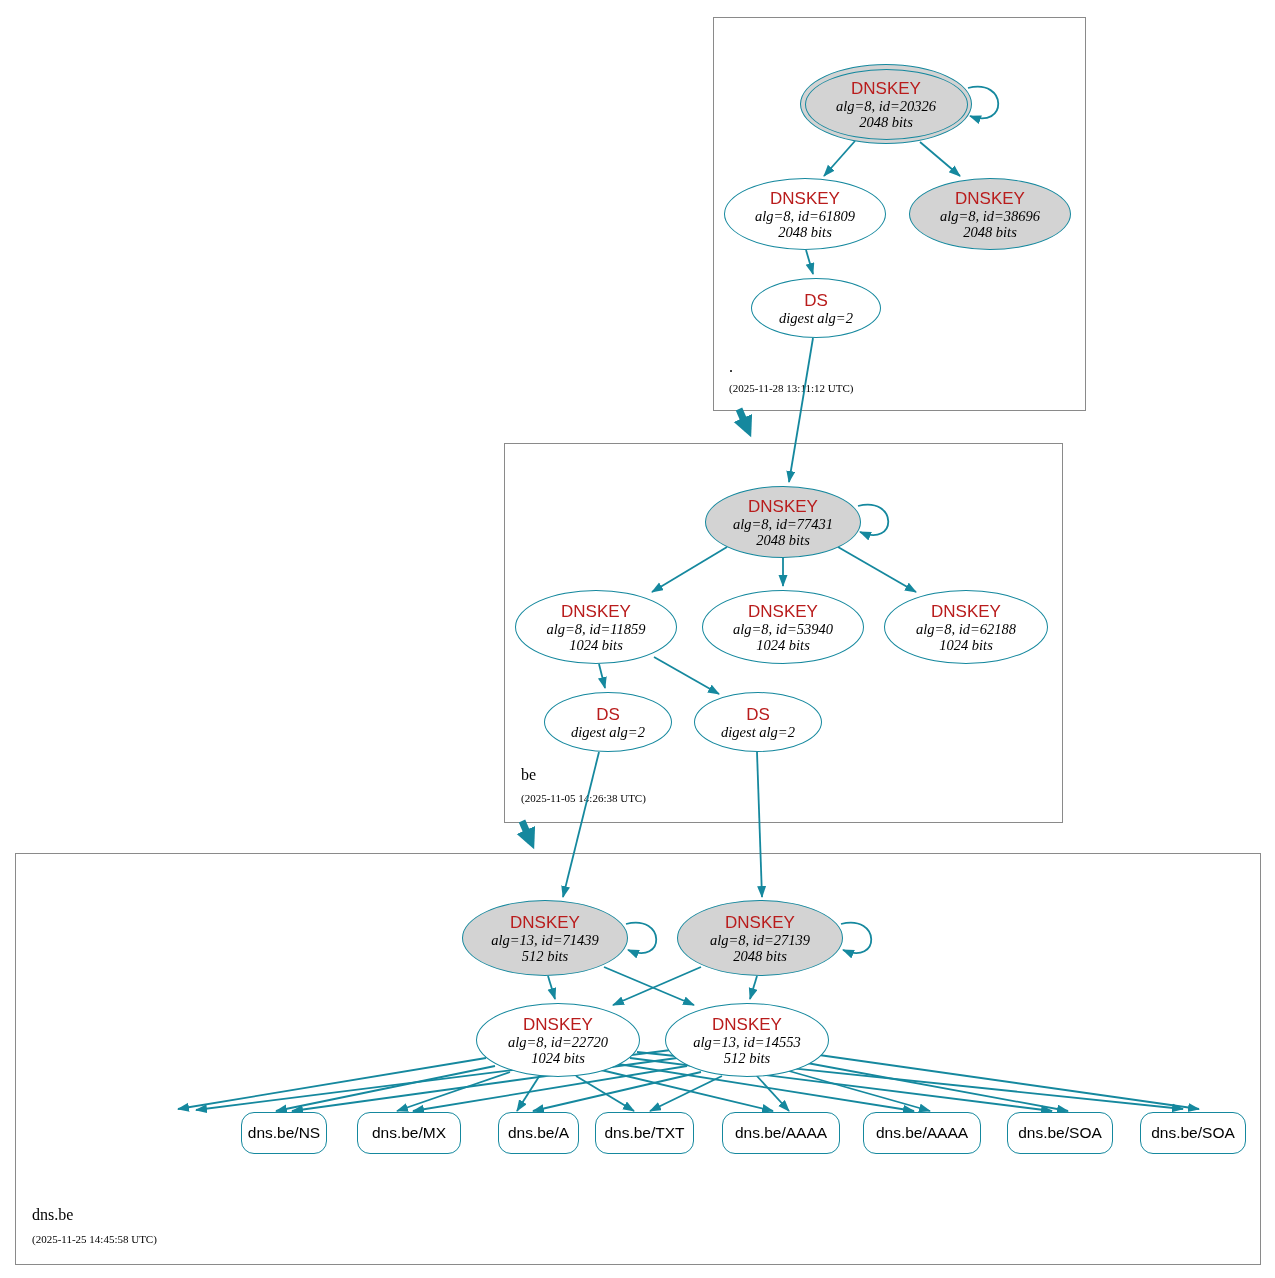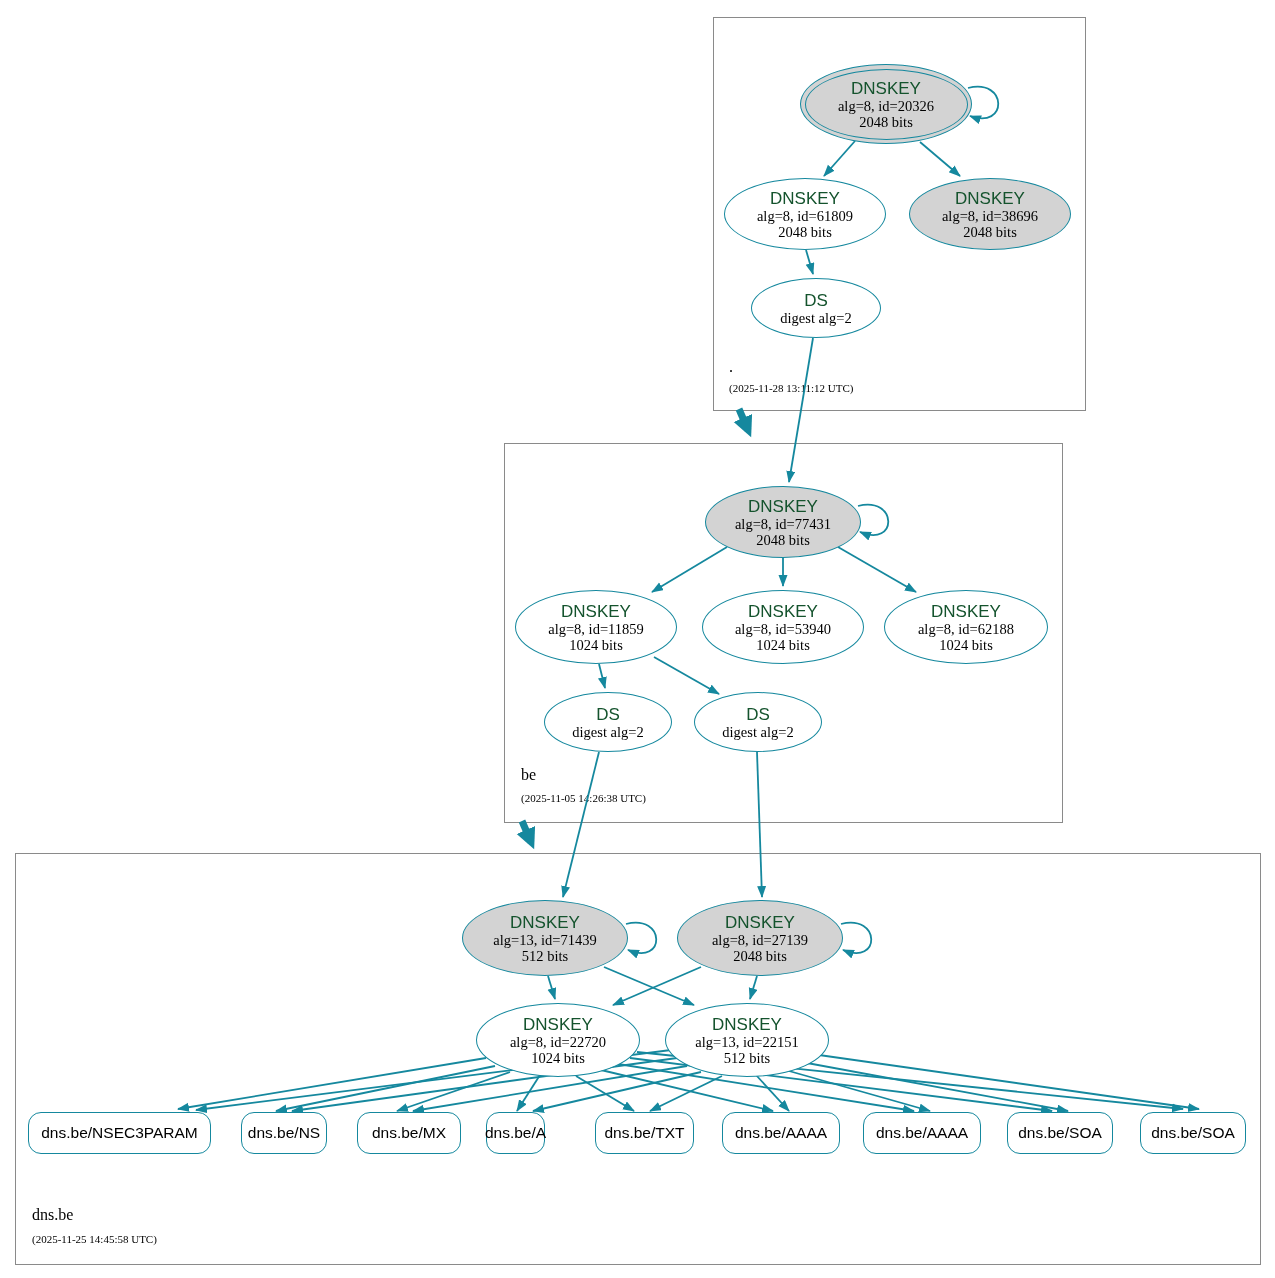--- a/index.html
+++ b/index.html
@@ -23,22 +23,22 @@
   .node{
     position:absolute;box-sizing:border-box;z-index:4;
     display:flex;flex-direction:column;align-items:center;justify-content:center;text-align:center;
     border:1.7px solid var(--edge);border-radius:50%;background:var(--nodefill);
   }
   .node.gray{background:var(--kskfill);}
   .node.double::before{
     content:"";position:absolute;left:3.5px;right:3.5px;top:3.5px;bottom:3.5px;
     border:1.7px solid var(--edge);border-radius:50%;pointer-events:none;
   }
-  .ntitle{font-family:"Liberation Sans",sans-serif;font-size:17px;line-height:19px;color:#14532d;}
-  .ndetail{font-family:"Liberation Serif",serif;font-size:14.5px;line-height:16px;color:#000;}
+  .ntitle{font-family:"Liberation Sans",sans-serif;font-size:17px;line-height:19px;color:#b91c1c;}
+  .ndetail{font-family:"Liberation Serif",serif;font-size:14.5px;line-height:16px;color:#000;font-style:italic;}
   .rrset{
     position:absolute;top:1112px;height:42px;box-sizing:border-box;z-index:4;
     border:1.8px solid var(--edge);border-radius:13px;background:#fff;
     display:flex;align-items:center;justify-content:center;
     font-family:"Liberation Sans",sans-serif;font-size:15.5px;color:#000;white-space:nowrap;
   }
 </style>
 </head>
 <body>
 
@@ -169,27 +169,26 @@
     <div class="ndetail">alg=8, id=27139</div>
     <div class="ndetail">2048 bits</div>
   </div>
   <div class="node" style="left:476px;top:1003px;width:164px;height:74px">
     <div class="ntitle">DNSKEY</div>
     <div class="ndetail">alg=8, id=22720</div>
     <div class="ndetail">1024 bits</div>
   </div>
   <div class="node" style="left:665px;top:1003px;width:164px;height:74px">
     <div class="ntitle">DNSKEY</div>
-    <div class="ndetail">alg=13, id=22151</div>
+    <div class="ndetail">alg=13, id=14553</div>
     <div class="ndetail">512 bits</div>
   </div>
 
-  <div class="rrset" style="left:28px;width:183px">dns.be/NSEC3PARAM</div>
   <div class="rrset" style="left:241px;width:86px">dns.be/NS</div>
   <div class="rrset" style="left:357px;width:104px">dns.be/MX</div>
-  <div class="rrset" style="left:486px;width:59px">dns.be/A</div>
+  <div class="rrset" style="left:498px;width:81px">dns.be/A</div>
   <div class="rrset" style="left:595px;width:99px">dns.be/TXT</div>
   <div class="rrset" style="left:722px;width:118px">dns.be/AAAA</div>
   <div class="rrset" style="left:863px;width:118px">dns.be/AAAA</div>
   <div class="rrset" style="left:1007px;width:106px">dns.be/SOA</div>
   <div class="rrset" style="left:1140px;width:106px">dns.be/SOA</div>
 
 </div>
 
 </body></html>

